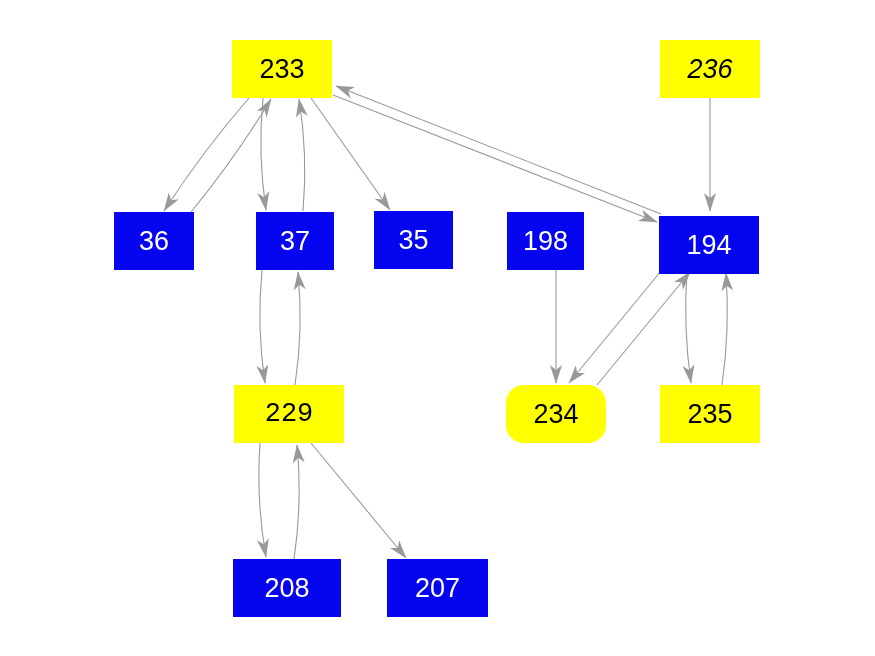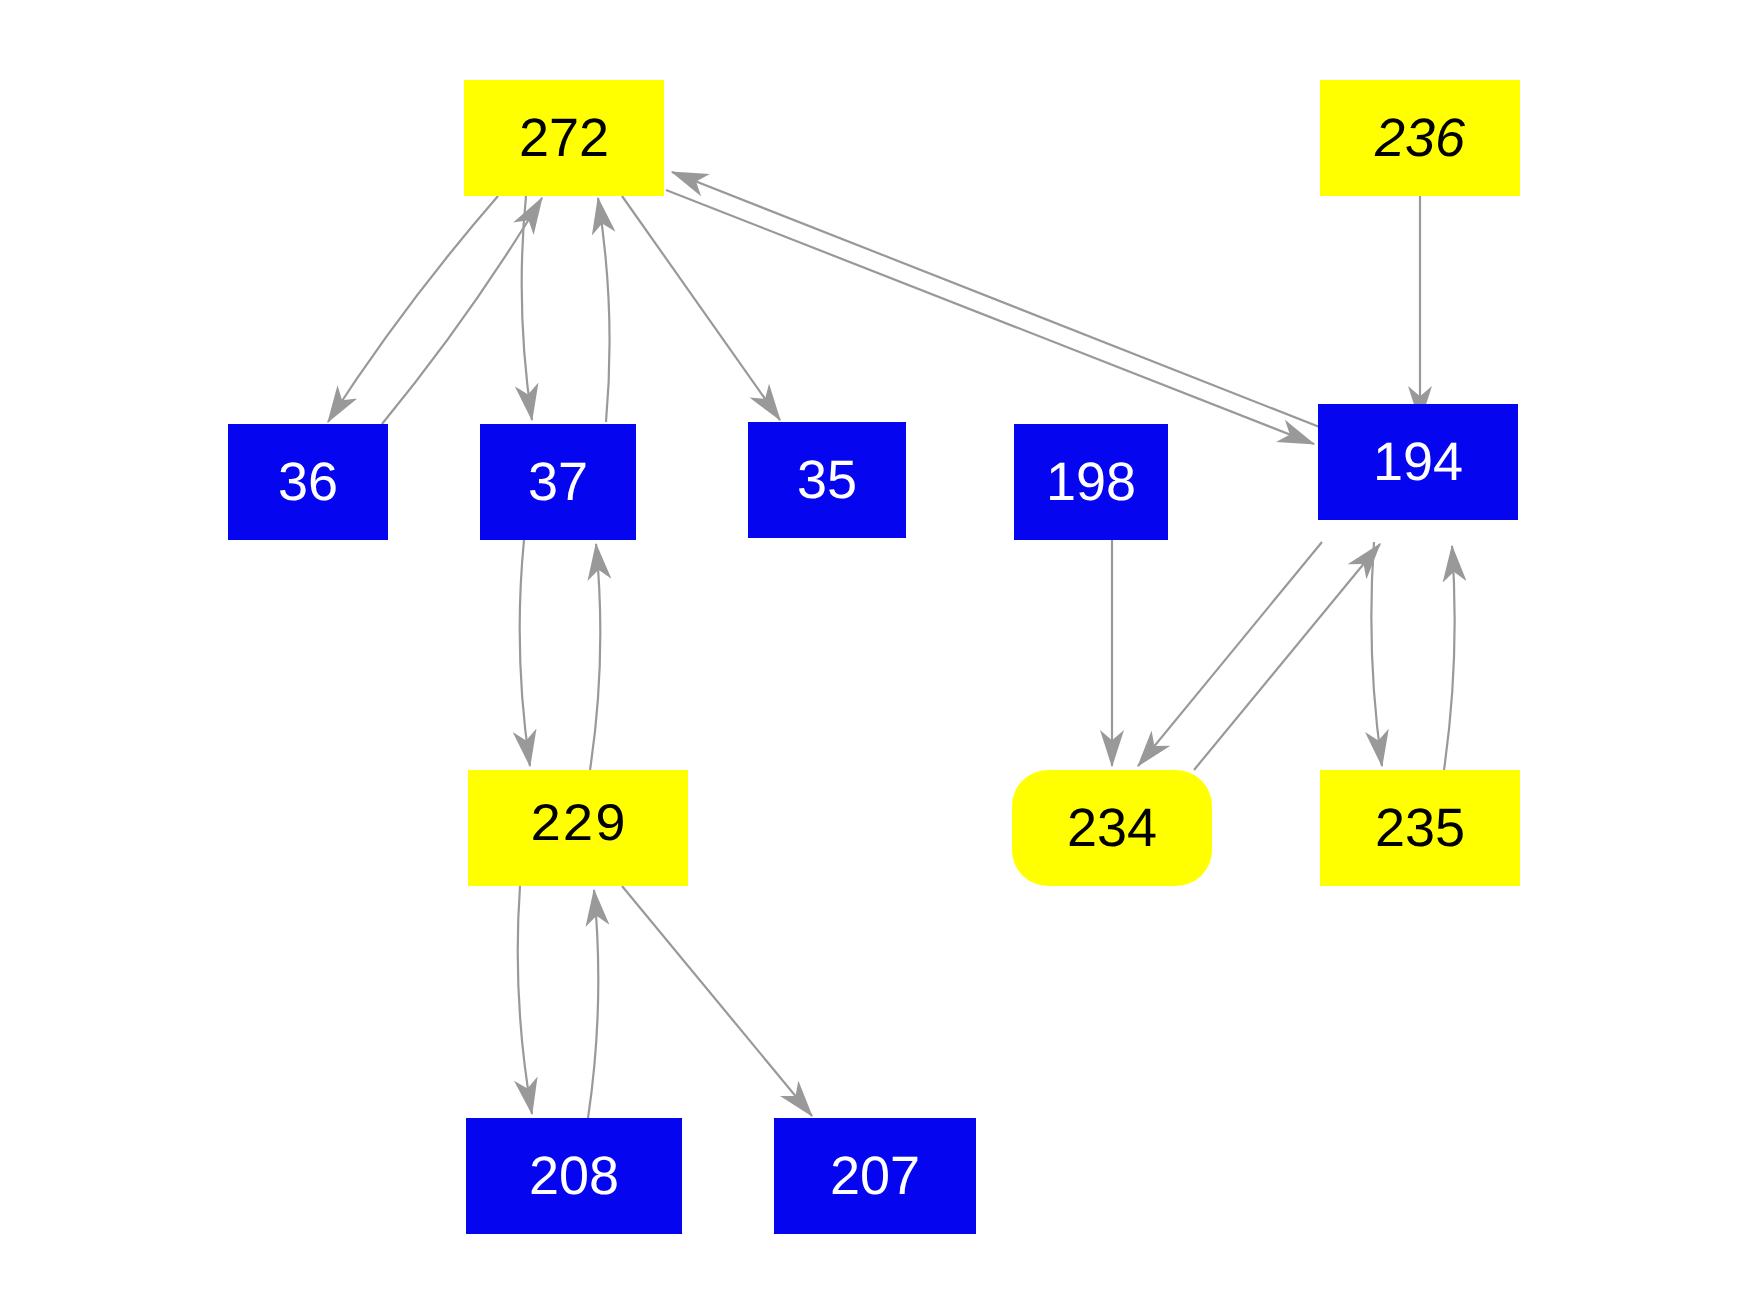--- a/index.html
+++ b/index.html
@@ -71,38 +71,38 @@
         <path class="edge" d="M722,385 Q729.9961771260853,329.2141491830745 726,273" marker-end="url(#arrowhead)"></path>
         <path class="edge" d="M262,270 Q256.50246560874916,326.6857752493252 265,383" marker-end="url(#arrowhead)"></path>
         <path class="edge" d="M295,385 Q303.49753439125084,328.6857752493252 298,272" marker-end="url(#arrowhead)"></path>
         <path class="edge" d="M260,443 Q256.0096751946724,500.3679118318594 266,557" marker-end="url(#arrowhead)"></path>
         <path class="edge" d="M294,559 Q302.4975774354699,502.1841467746176 297,445" marker-end="url(#arrowhead)"></path>
         <path class="edge" d="M311,443 Q358.5,500.5 406,558" marker-end="url(#arrowhead)"></path>
       </g>
   </svg>
   <div id="node-layer">
       <div class="node yellow" style="left: 232px; top: 40px; width: 100px; height: 58px;">
-        <span>272</span>
+        <span>233</span>
       </div>
       <div class="node yellow" style="left: 660px; top: 40px; width: 100px; height: 58px; font-style: italic;">
         <span>236</span>
       </div>
       <div class="node blue" style="left: 114px; top: 212px; width: 80px; height: 58px;">
         <span>36</span>
       </div>
-      <div class="node blue" style="left: 240px; top: 212px; width: 78px; height: 58px; text-align: right;">
+      <div class="node blue" style="left: 256px; top: 212px; width: 78px; height: 58px; text-align: right;">
         <span>37</span>
       </div>
       <div class="node blue" style="left: 374px; top: 211px; width: 79px; height: 58px;">
         <span>35</span>
       </div>
       <div class="node blue" style="left: 507px; top: 212px; width: 77px; height: 58px;">
         <span>198</span>
       </div>
-      <div class="node blue" style="left: 659px; top: 202px; width: 100px; height: 58px;">
+      <div class="node blue" style="left: 659px; top: 216px; width: 100px; height: 58px;">
         <span>194</span>
       </div>
       <div class="node yellow" style="left: 234px; top: 385px; width: 110px; height: 58px; font-family: Liberation Mono, monospace;">
         <span>229</span>
       </div>
       <div class="node yellow" style="left: 506px; top: 385px; width: 100px; height: 58px; border-radius: 18px;">
         <span>234</span>
       </div>
       <div class="node yellow" style="left: 660px; top: 385px; width: 100px; height: 58px; justify-content: center;">
         <span>235</span>

